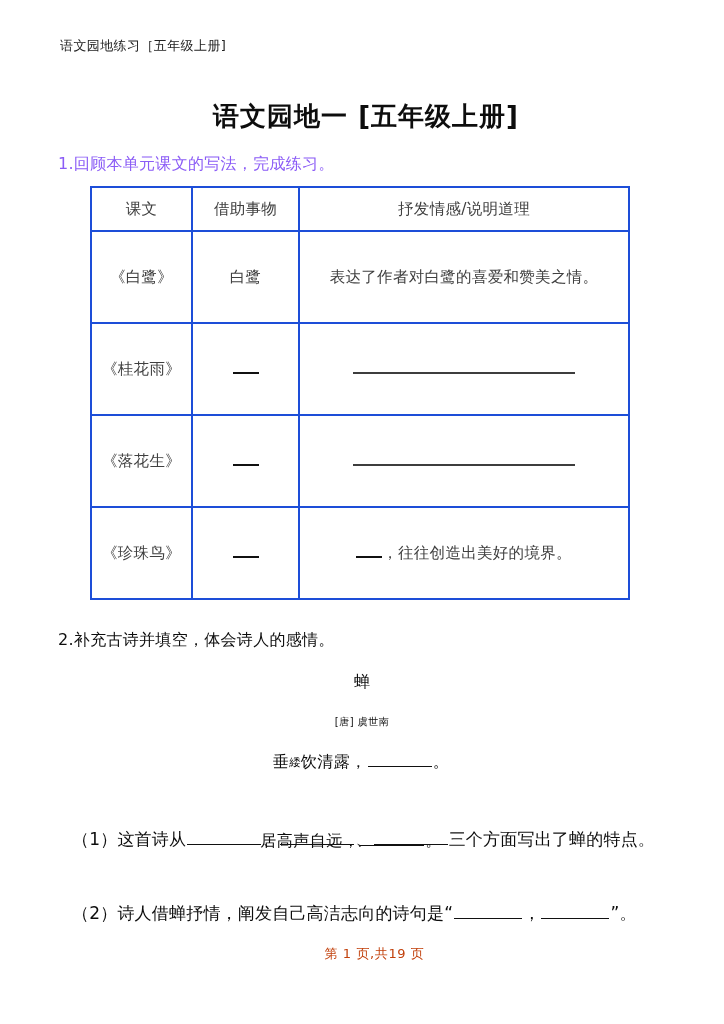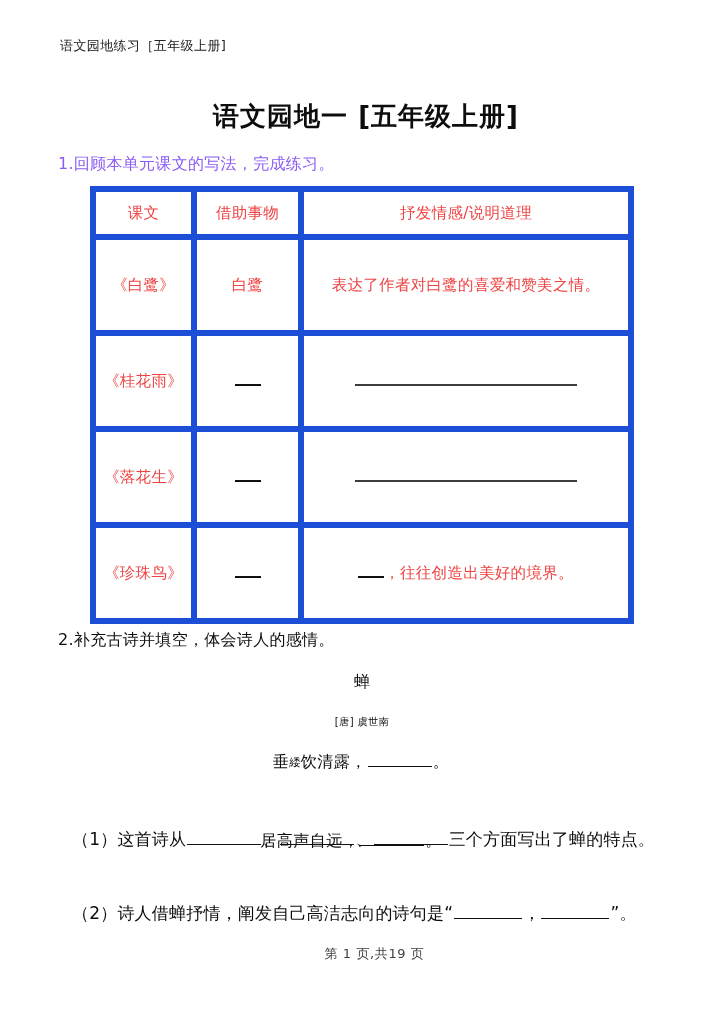--- a/index.html
+++ b/index.html
@@ -66,26 +66,26 @@
     left: 90px;
     top: 186px;
     width: 538px;
   }
   table.grid {
     border-collapse: collapse;
     table-layout: fixed;
     width: 538px;
   }
   table.grid td, table.grid th {
-    border: 6px solid #1d4ed8;
+    border: 2px solid #1d4ed8;
     text-align: center;
     vertical-align: middle;
     font-weight: normal;
     font-size: 15.5px;
-    color: #ef4444;
+    color: #404040;
     padding: 0 4px;
     letter-spacing: 0.3px;
   }
   col.c1 { width: 101px; }
   col.c2 { width: 107px; }
   col.c3 { width: 330px; }
 
   tr.r-head td { height: 42px; }
   tr.r-body td { height: 90px; }
 
@@ -199,21 +199,21 @@
 
   
   .doc-footer {
     position: absolute;
     left: 0; right: 0;
     top: 945px;
     text-align: center;
     font-size: 13px;
     line-height: 18px;
     letter-spacing: 0.6px;
-    color: #404040;
+    color: #c2410c;
     margin-left: 25px;
   }
 </style>
 </head>
 <body>
 
 <div class="page">
 
   <div class="doc-header">语文园地练习［五年级上册]</div>
 

